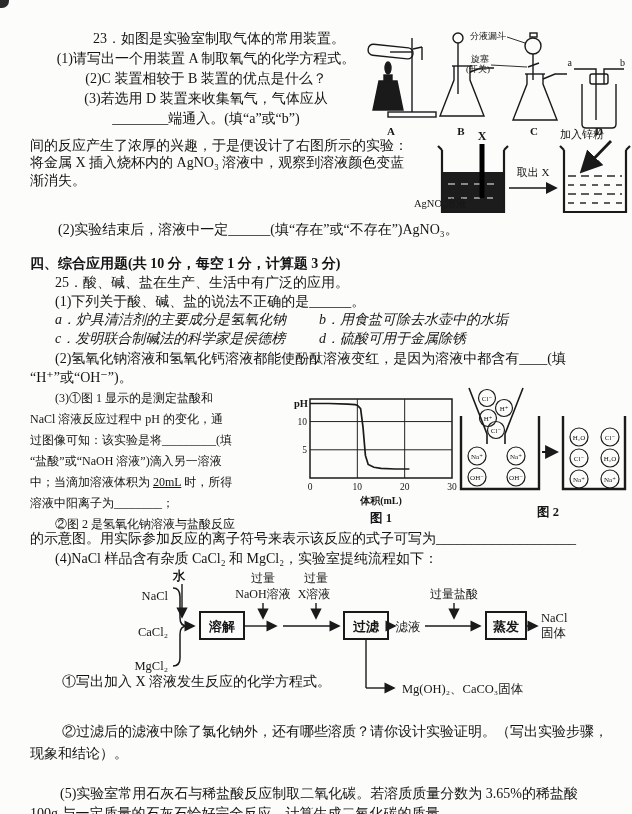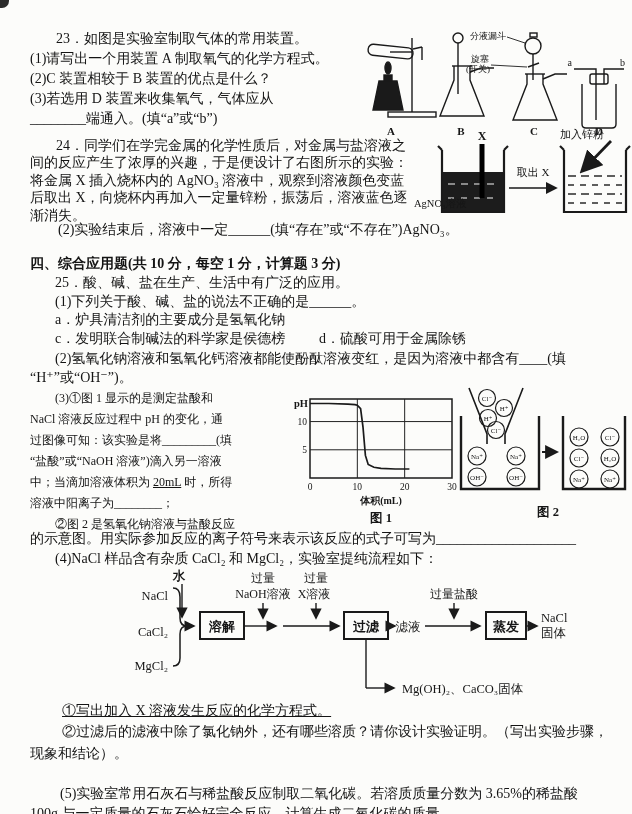--- a/index.html
+++ b/index.html
@@ -7,36 +7,36 @@
     position:relative;width:632px;height:814px;background:#fcfcfa;
     font-family:"Liberation Serif","DejaVu Serif",serif;
     color:#141414;font-size:14px;overflow:hidden;
   }
   .abs{position:absolute;}
   .line{white-space:nowrap;line-height:20px;}
   .block .line{position:static;}
   .ind26{padding-left:26px;}
   .ind25{padding-left:25px;}
   .bold{font-weight:bold;}
-  .optrow{display:flex;white-space:nowrap;}
+  .optrow{display:flex;white-space:nowrap;font-style:italic;}
   .optrow .opt-left{width:264px;}
   .u{text-decoration:underline;}
   svg{display:block;}
   svg text{font-family:"Liberation Serif","DejaVu Serif",serif;fill:#161616;}
   svg .sk{stroke:#1a1a1a;fill:none;}
   .corner-mark{position:absolute;left:0;top:0;width:9px;height:8px;background:#2b2b2b;
     border-bottom-right-radius:7px;}
 </style>
 </head>
 <body>
 
 <div class="page">
   <div class="corner-mark"></div>
 
-  <div class="abs block" style="left:30px;top:29px;width:352px;">
+  <div class="abs block" style="left:30px;top:29px;width:352px;text-align:center;">
     <div class="line ind26">23．如图是实验室制取气体的常用装置。</div>
     <div class="line">(1)请写出一个用装置 A 制取氧气的化学方程式。</div>
     <div class="line">(2)C 装置相较于 B 装置的优点是什么？</div>
     <div class="line">(3)若选用 D 装置来收集氧气，气体应从</div>
     <div class="line">________端通入。(填“a”或“b”)</div>
   </div>
 
   <svg class="abs" style="left:358px;top:22px;" width="272" height="120">
 
     <g class="sk" stroke-width="1.4">
@@ -82,24 +82,22 @@
     <text x="214" y="44" font-size="10" text-anchor="end">a</text>
     <text x="262" y="44" font-size="10">b</text>
 
     <text x="33" y="113" font-size="11" font-weight="bold" text-anchor="middle">A</text>
     <text x="103" y="113" font-size="11" font-weight="bold" text-anchor="middle">B</text>
     <text x="176" y="113" font-size="11" font-weight="bold" text-anchor="middle">C</text>
     <text x="241" y="113" font-size="11" font-weight="bold" text-anchor="middle">D</text>
   </svg>
 
   <div class="abs block" style="left:30px;top:137px;width:392px;line-height:17.4px;">
-    <div class="line ind26" style="line-height:17.4px">24．同学们在学完金属的化学性质后，对金属与盐溶液之</div>
     <div class="line" style="line-height:17.4px">间的反应产生了浓厚的兴趣，于是便设计了右图所示的实验：</div>
     <div class="line" style="line-height:17.4px">将金属 X 插入烧杯内的 AgNO₃ 溶液中，观察到溶液颜色变蓝</div>
-    <div class="line" style="line-height:17.4px">后取出 X，向烧杯内再加入一定量锌粉，振荡后，溶液蓝色逐</div>
     <div class="line" style="line-height:17.4px">渐消失。</div>
   </div>
   <div class="abs line" style="left:58px;top:220px;">(2)实验结束后，溶液中一定______(填“存在”或“不存在”)AgNO₃。</div>
 
   <svg class="abs" style="left:412px;top:118px;" width="220" height="118">
     <defs>
       <marker id="arrB" viewBox="0 0 10 10" refX="8.5" refY="5" markerWidth="8" markerHeight="8" orient="auto">
         <path d="M0,0 L10,5 L0,10 z" fill="#1a1a1a"></path>
       </marker>
     </defs>
@@ -130,20 +128,21 @@
     <text x="148" y="20" font-size="11">加入锌粉</text>
     <line x1="199" y1="23" x2="170" y2="53" class="sk" stroke-width="2.8" marker-end="url(#arrB)"></line>
   </svg>
 
   <div class="abs line bold" style="left:30px;top:254px;">四、综合应用题(共 10 分，每空 1 分，计算题 3 分)</div>
   <div class="abs line" style="left:55px;top:273px;">25．酸、碱、盐在生产、生活中有广泛的应用。</div>
   <div class="abs line" style="left:55px;top:292px;">(1)下列关于酸、碱、盐的说法不正确的是______。</div>
 
   <div class="abs optrow" style="left:55px;top:311px;width:560px;">
     <span class="opt-left">a．炉具清洁剂的主要成分是氢氧化钠</span>
+    <span>b．用食盐可除去水壶中的水垢</span>
   </div>
   <div class="abs optrow" style="left:55px;top:330px;width:560px;">
     <span class="opt-left">c．发明联合制碱法的科学家是侯德榜</span>
     <span>d．硫酸可用于金属除锈</span>
   </div>
 
   <div class="abs line" style="left:55px;top:349px;">(2)氢氧化钠溶液和氢氧化钙溶液都能使酚酞溶液变红，是因为溶液中都含有____(填</div>
   <div class="abs line" style="left:30px;top:368px;">“H⁺”或“OH⁻”)。</div>
 
   <div class="abs block" style="left:30px;top:388px;width:272px;line-height:21px;font-size:12px;">
@@ -266,18 +265,18 @@
     <rect x="456" y="46" width="40" height="27" class="sk" stroke-width="2"></rect>
     <text x="476" y="65" font-size="13" font-weight="bold" text-anchor="middle">蒸发</text>
     <line x1="496" y1="60" x2="507" y2="60" class="sk" stroke-width="1.4" marker-end="url(#arrF)"></line>
     <text x="511" y="56" font-size="12.5">NaCl</text>
     <text x="511" y="71" font-size="12.5">固体</text>
     <path d="M336,73 L336,122" class="sk" stroke-width="1.4"></path>
     <line x1="336" y1="122" x2="364" y2="122" class="sk" stroke-width="1.4" marker-end="url(#arrF)"></line>
     <text x="372" y="127" font-size="12.5">Mg(OH)₂、CaCO₃固体</text>
   </svg>
 
-  <div class="abs line" style="left:62px;top:701px;text-decoration:underline;">①写出加入 X 溶液发生反应的化学方程式。</div>
+  <div class="abs line" style="left:62px;top:672px;">①写出加入 X 溶液发生反应的化学方程式。</div>
   <div class="abs line" style="left:62px;top:722px;">②过滤后的滤液中除了氯化钠外，还有哪些溶质？请你设计实验证明。（写出实验步骤，</div>
   <div class="abs line" style="left:30px;top:744px;">现象和结论）。</div>
   <div class="abs line" style="left:60px;top:784px;">(5)实验室常用石灰石与稀盐酸反应制取二氧化碳。若溶质质量分数为 3.65%的稀盐酸</div>
   <div class="abs line" style="left:30px;top:785px;margin-top:19px;">100g 与一定质量的石灰石恰好完全反应，计算生成二氧化碳的质量。</div>
 </div>
 
 </body></html>

